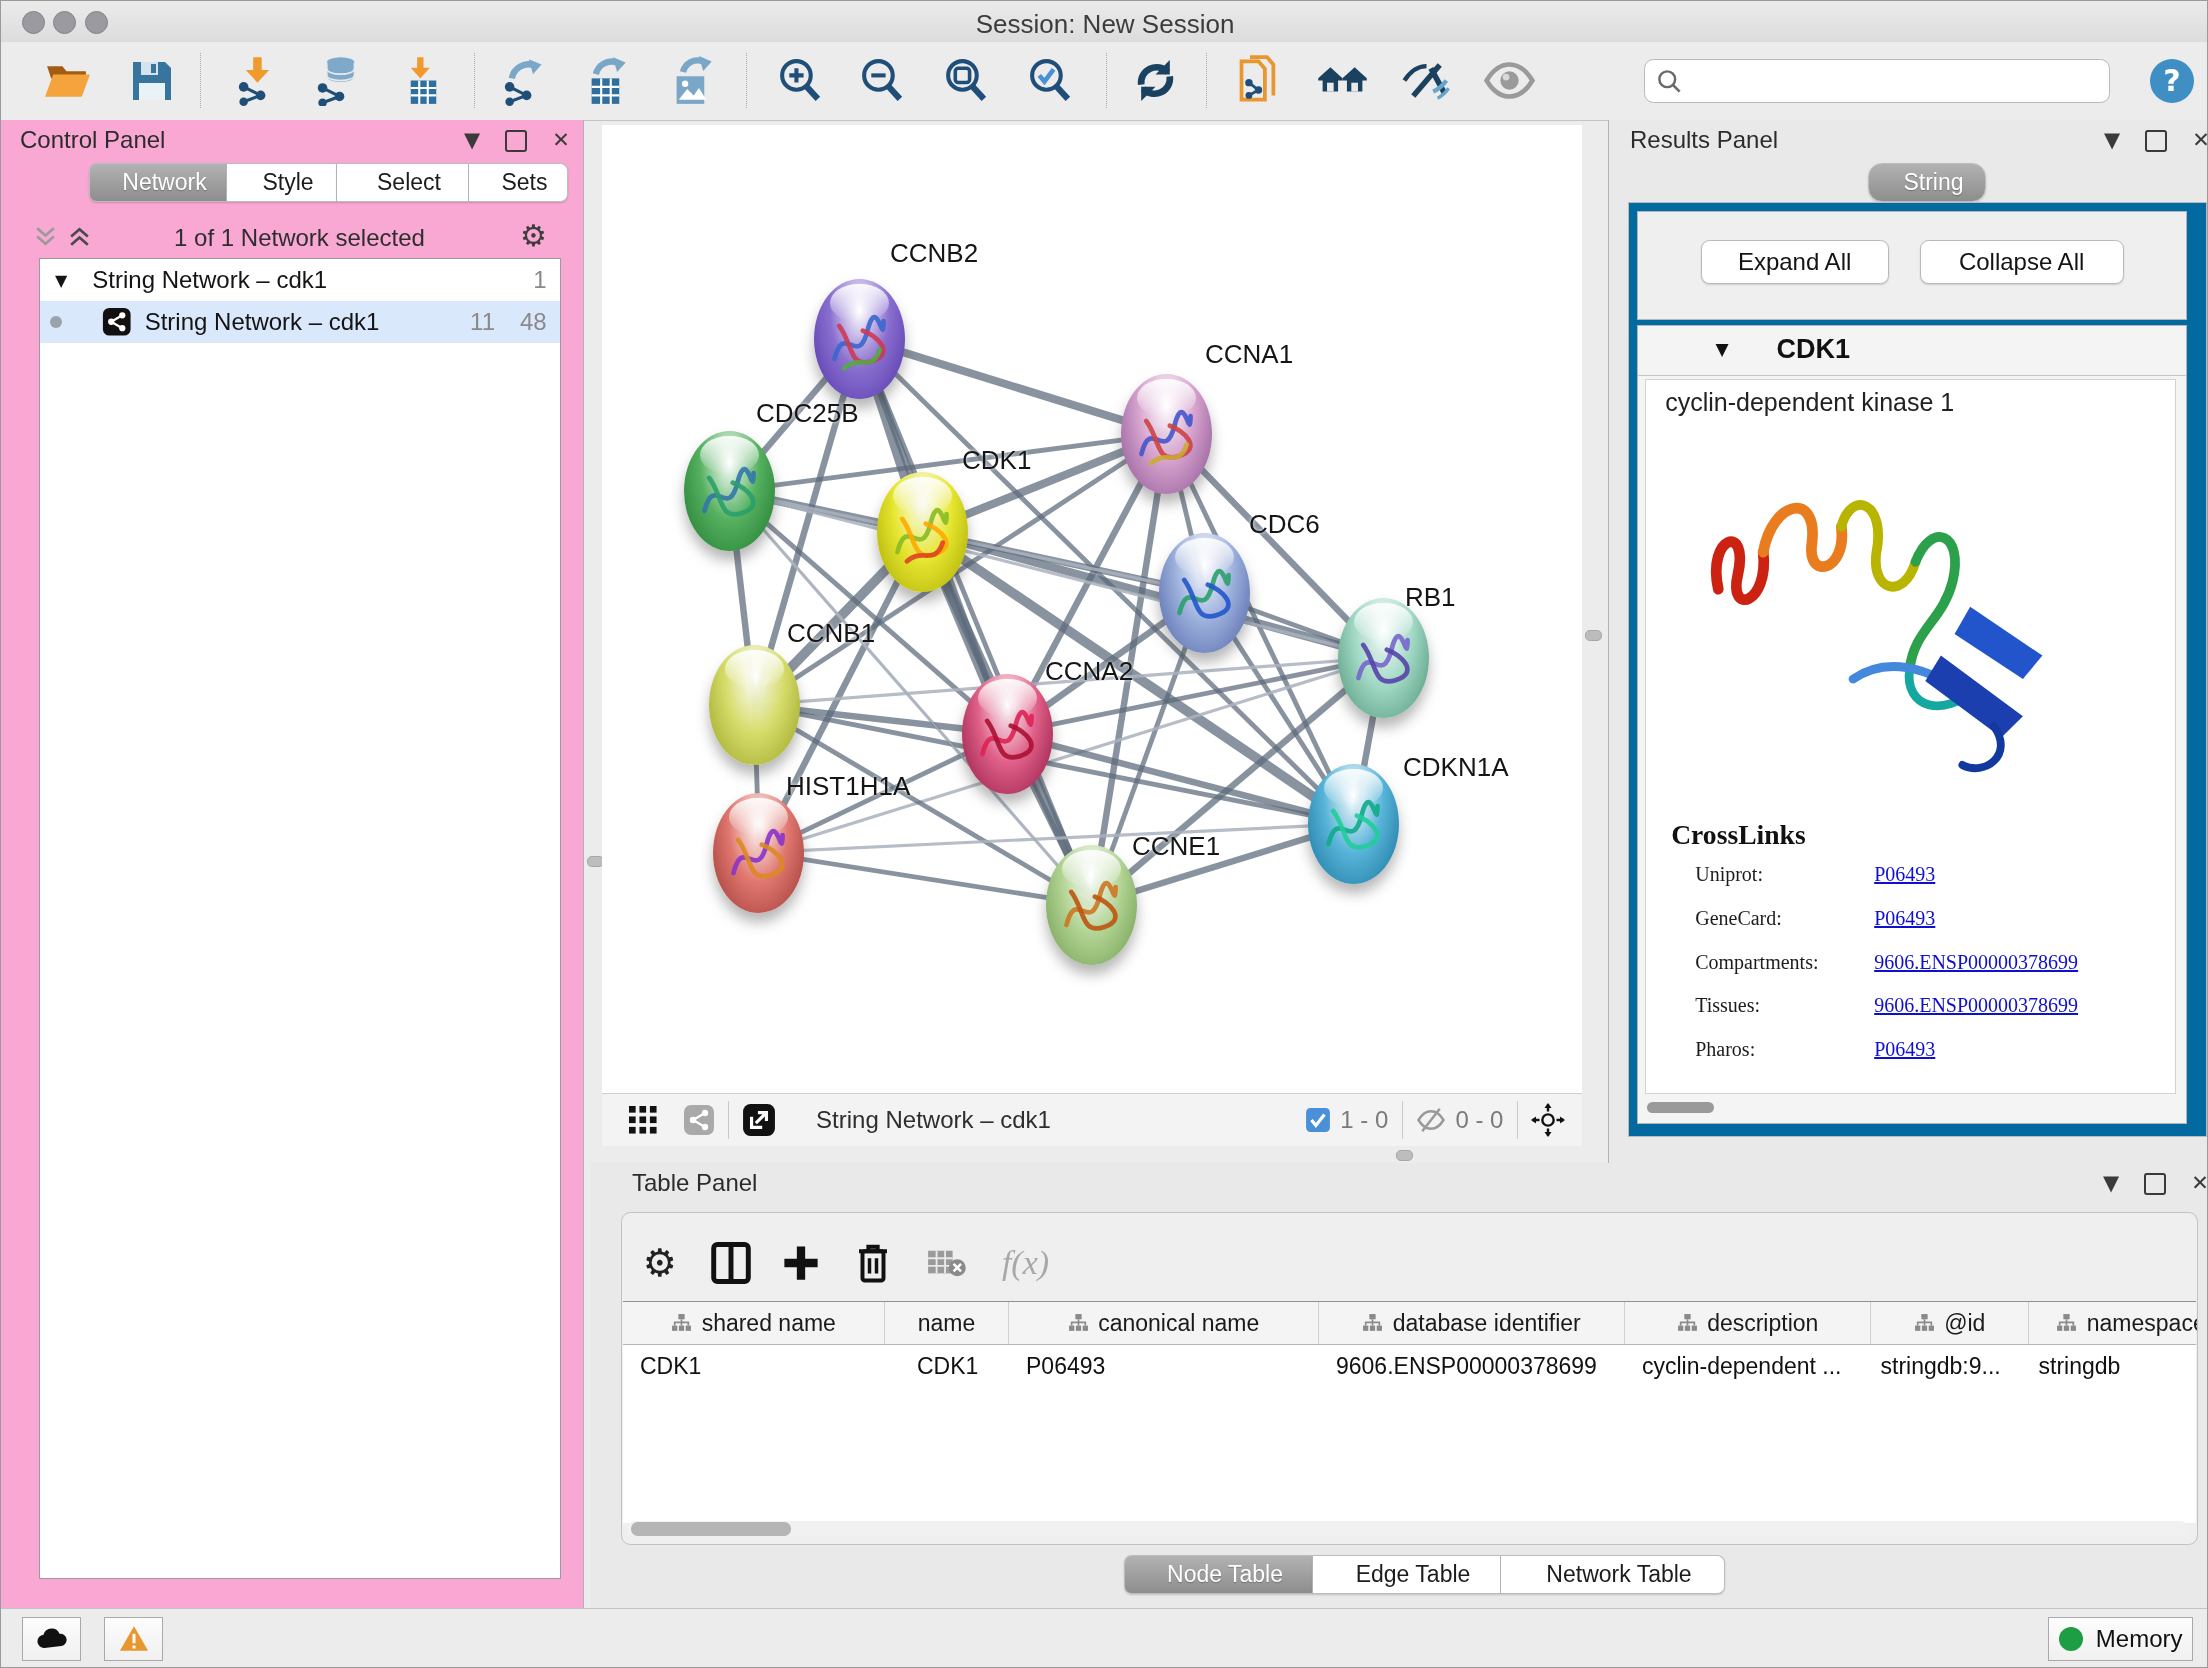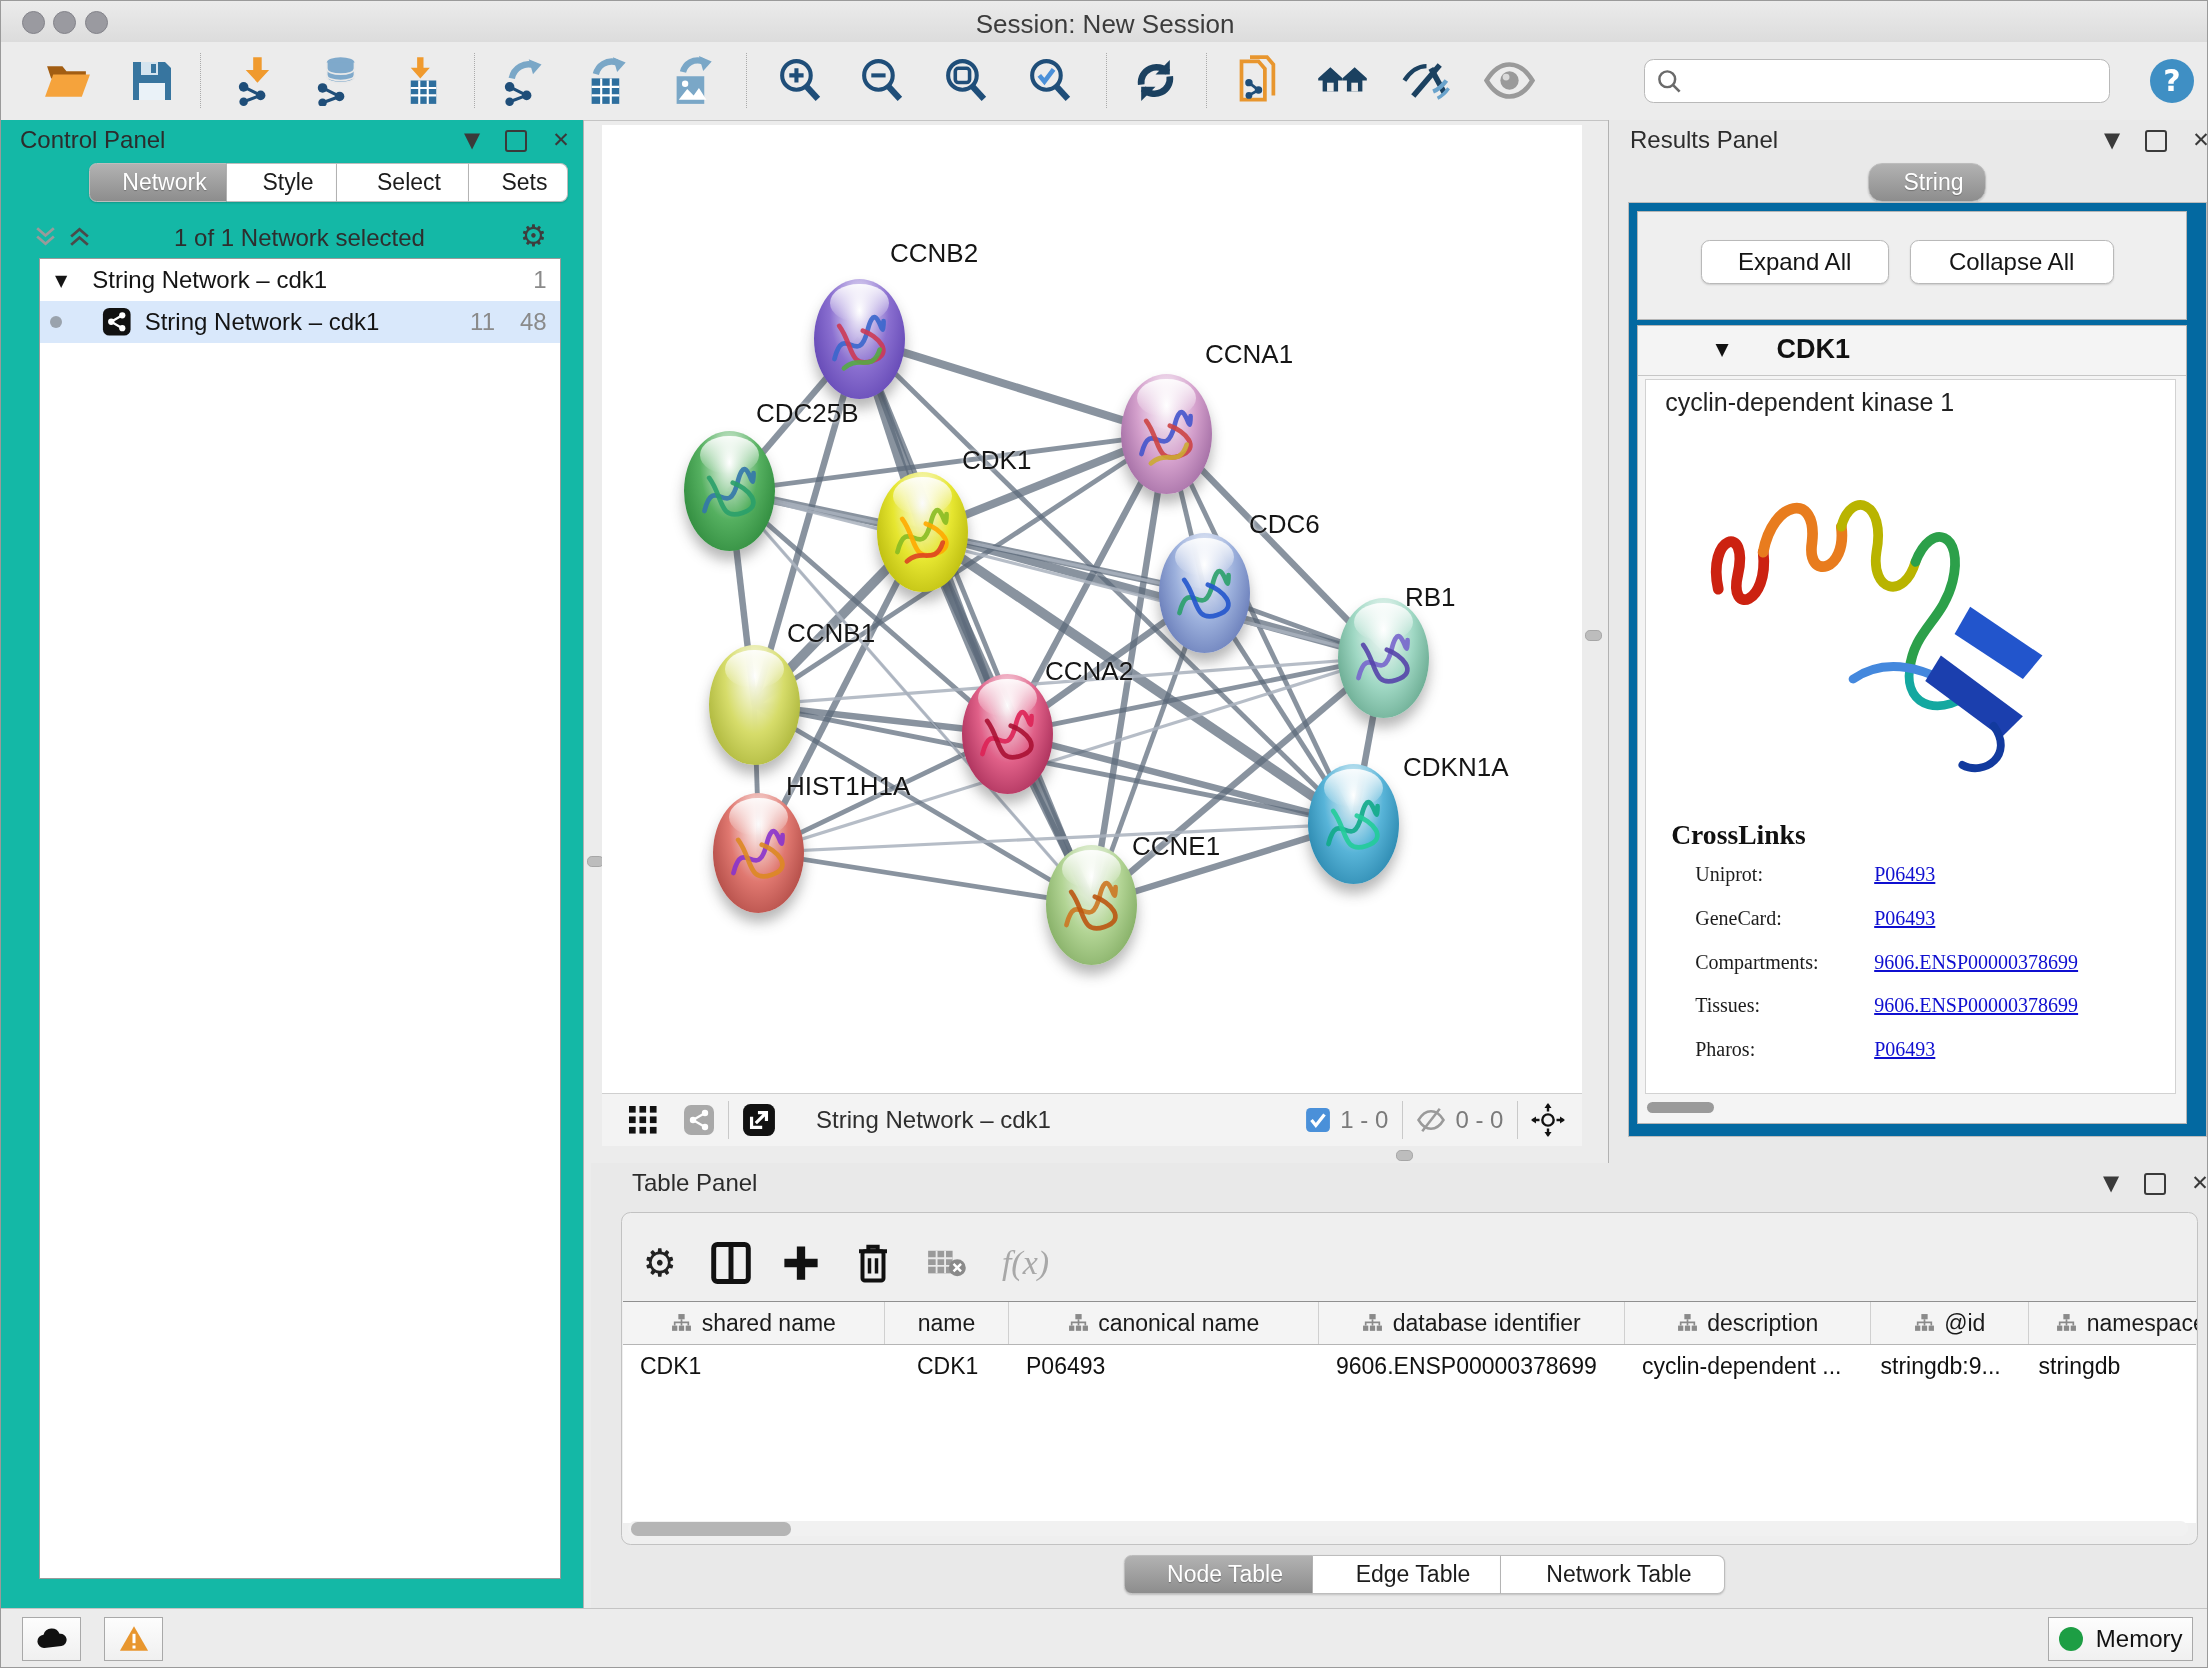--- a/index.html
+++ b/index.html
@@ -20,21 +20,21 @@
   .panel-ctrls{position:absolute;display:flex;gap:25px;align-items:center;color:#3a3a3a;}
   .pc{font-family:"DejaVu Sans",sans-serif;font-size:21px;line-height:1;}
   .pc.box{width:18px;height:18px;border:2.4px solid #3a3a3a;border-radius:2.9px;}
   .seg{display:flex;position:absolute;height:39px;}
   .seg .tab{display:flex;align-items:center;justify-content:center;font-size:23px;color:#1c1c1c;background:#fff;border:1px solid #bdbdbd;border-left:none;box-shadow:0 1px 1.9px rgba(0,0,0,.18);padding-left:13px;}
   .seg .tab:first-child{border-left:1px solid #bdbdbd;border-radius:7.6px 0 0 7.6px;}
   .seg .tab:last-child{border-radius:0 7.6px 7.6px 0;}
   .seg .tab.only{border-radius:14px;border-left:1px solid #bdbdbd;}
   .seg .tab.sel{background:linear-gradient(#b2b2b2,#8d8d8d);color:#fff;text-shadow:0 1px 1px rgba(0,0,0,.25);}
   
-  #control-panel{left:0;top:119px;width:582px;height:1488px;background:#14b8a6;border-right:1px solid #b2b2b2;}
+  #control-panel{left:0;top:119px;width:582px;height:1488px;background:#f9a8d4;border-right:1px solid #b2b2b2;}
   #cp-tree{position:absolute;left:38px;top:138px;width:522px;height:1321px;background:#fff;border:1px solid #9a9a9a;box-sizing:border-box;}
   .tree-row{position:relative;height:42px;display:flex;align-items:center;font-size:24px;color:#141414;}
   .tree-row.sel{background:#d9e8fb;}
   .muted{color:#8a8a8a;}
   
   #canvas{left:601px;top:124px;width:980px;height:968px;background:#fff;overflow:hidden;}
   .node{position:absolute;width:91px;height:120px;border-radius:50%;box-shadow:0 9.5px 12.4px rgba(50,50,50,.35);}
   .gloss{position:absolute;left:18%;top:4%;width:64%;height:32%;border-radius:50%;background:linear-gradient(rgba(255,255,255,.92),rgba(255,255,255,0));}
   .sqsvg{position:absolute;left:11.4px;top:23px;width:68px;height:80px;}
   .node-label{position:absolute;font-size:26px;color:#151515;white-space:nowrap;text-shadow:0 0 3.8px #fff;}
@@ -485,21 +485,21 @@
       <span class="pc dejavu">▼</span>
       <span class="pc box"></span>
       <span class="pc dejavu" style="font-weight:bold">✕</span>
     </div>
     <div class="seg" style="left:259px;top:43px">
       <div class="tab sel only" style="width:103px">String</div>
     </div>
     <div id="rp-card">
       <div id="rp-btncard">
         <div class="rp-btn" style="left:63px;width:186px">Expand All</div>
-        <div class="rp-btn" style="left:272px;width:202px">Collapse All</div>
+        <div class="rp-btn" style="left:282px;width:202px">Collapse All</div>
       </div>
       <div id="rp-section">
         <span class="abs dejavu" style="left:78px;top:13.3px;font-size:17px;color:#111">▼</span>
         <span class="abs" style="left:139px;top:7.6px;font-size:27px;font-weight:bold;color:#111">CDK1</span>
         <div class="abs" style="left:0;top:49px;width:548px;border-top:1px solid #c6c6c6"></div>
         <div id="rp-white">
           <div class="abs" style="left:19px;top:7.6px;font-size:25px;color:#222">cyclin-dependent kinase 1</div>
           <svg class="abs" style="left:28.5px;top:53px" width="399" height="371" viewBox="0 0 400 380">
             <path d="M40 160 C 28 105, 72 92, 60 145 C 50 188, 92 175, 86 122" stroke="#cc2211" stroke-width="11" fill="none" stroke-linecap="round"></path>
             <path d="M86 122 C 96 68, 142 60, 136 112 C 130 152, 172 142, 166 96" stroke="#e87c1e" stroke-width="11" fill="none" stroke-linecap="round"></path>

